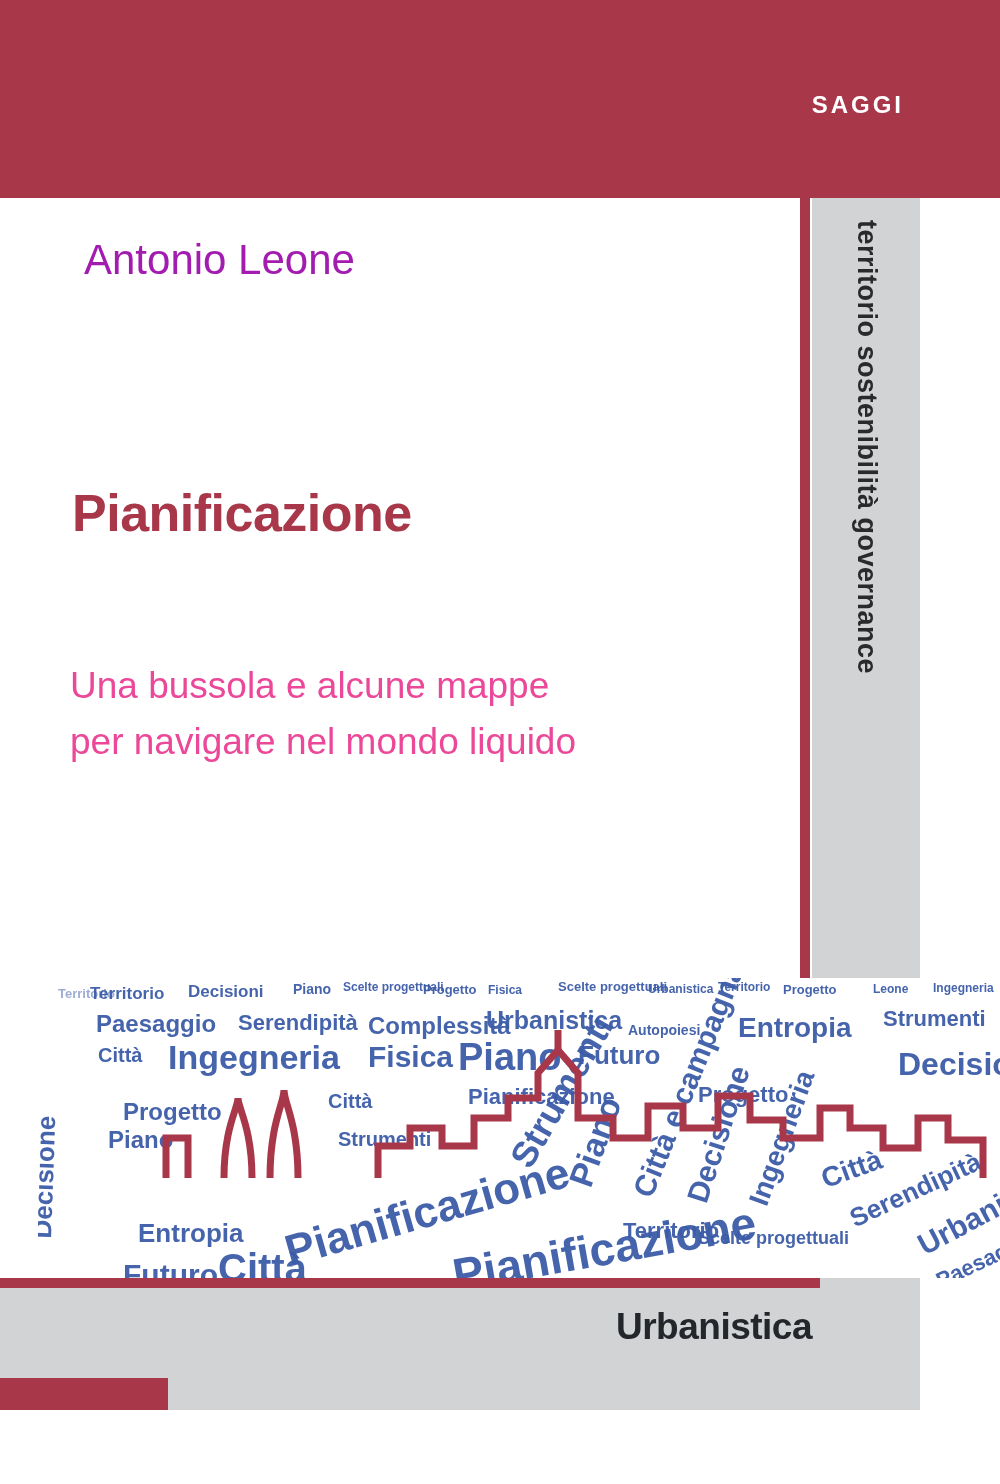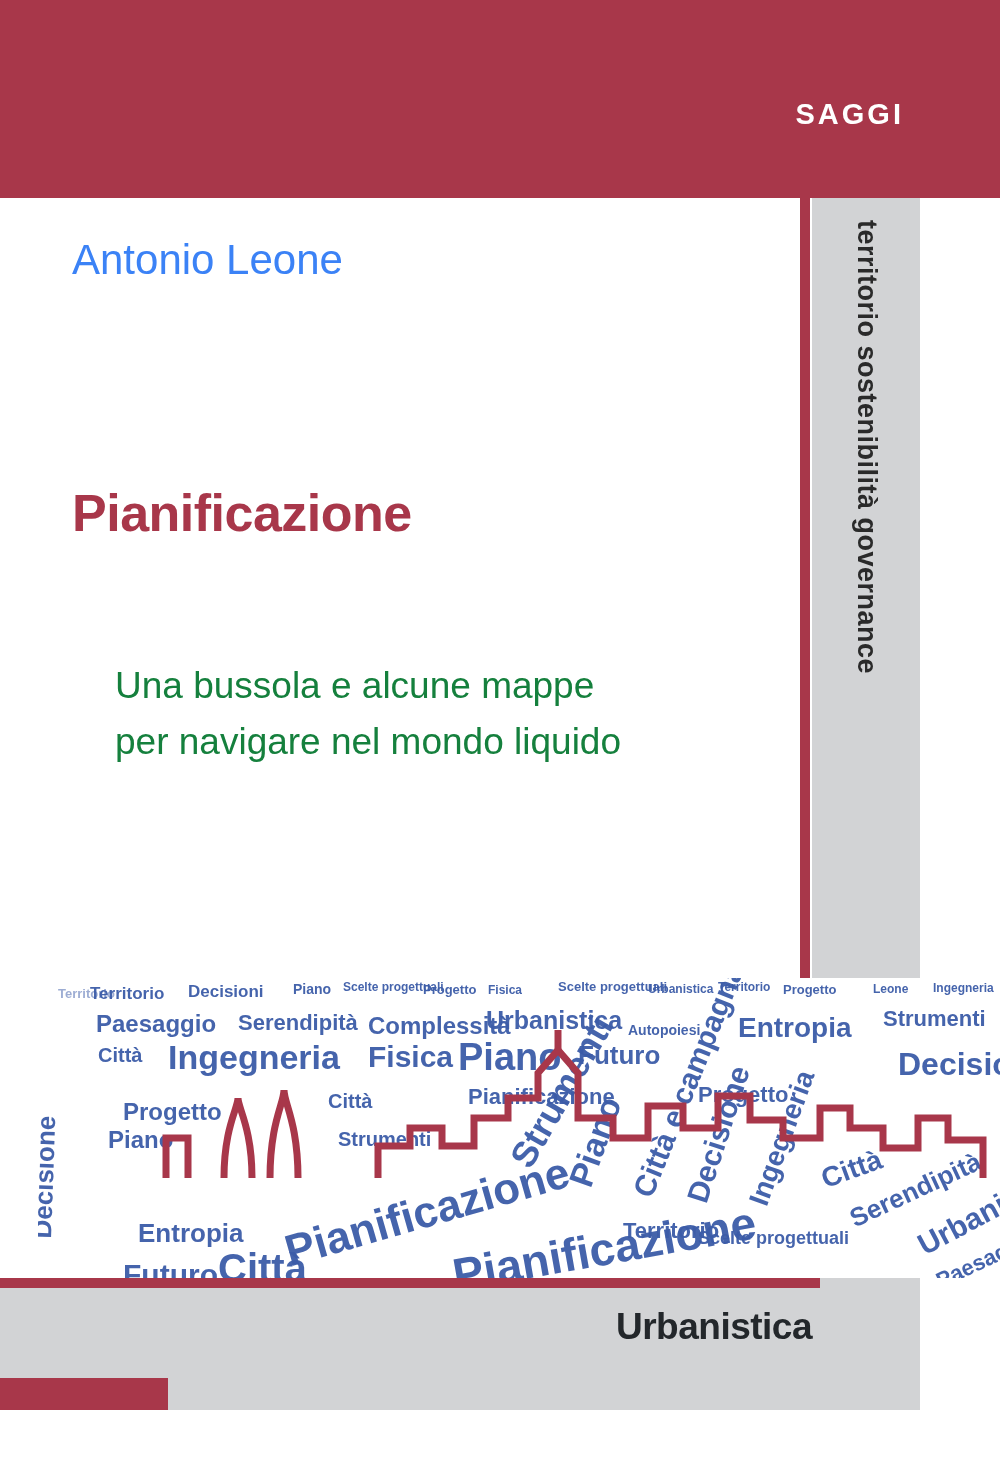--- a/index.html
+++ b/index.html
@@ -23,23 +23,23 @@
     position: absolute;
     left: 0;
     top: 0;
     width: 1000px;
     height: 198px;
     background: #a8374a;
   }
   .saggi {
     position: absolute;
     right: 96px;
-    top: 98px;
+    top: 91px;
     color: #ffffff;
-    font-size: 29px;
+    font-size: 24px;
     font-weight: bold;
     letter-spacing: 3px;
   }
 
   
   .grey-col {
     position: absolute;
     left: 812px;
     top: 198px;
     width: 108px;
@@ -113,23 +113,24 @@
   
   .authors {
     position: absolute;
     left: 72px;
     top: 232px;
     width: 700px;
   }
   .authors div {
     font-size: 42px;
     line-height: 1.33;
-    color: #3b82f6;
+    color: #a21caf;
     font-weight: normal;
     letter-spacing: 0px;
+    margin-left: 12px;
   }
 
   
   .title {
     position: absolute;
     left: 72px;
     top: 478px;
     width: 720px;
   }
   .title div {
@@ -141,24 +142,23 @@
   }
 
   
   .subtitle {
     position: absolute;
     left: 70px;
     top: 658px;
     width: 740px;
   }
   .subtitle div {
-    color: #15803d;
+    color: #ec4899;
     font-size: 37px;
     line-height: 1.5;
-    margin-left: 45px;
   }
 
   
   .art {
     position: absolute;
     left: 38px;
     top: 978px;
     width: 962px;
     height: 300px;
     overflow: hidden;

